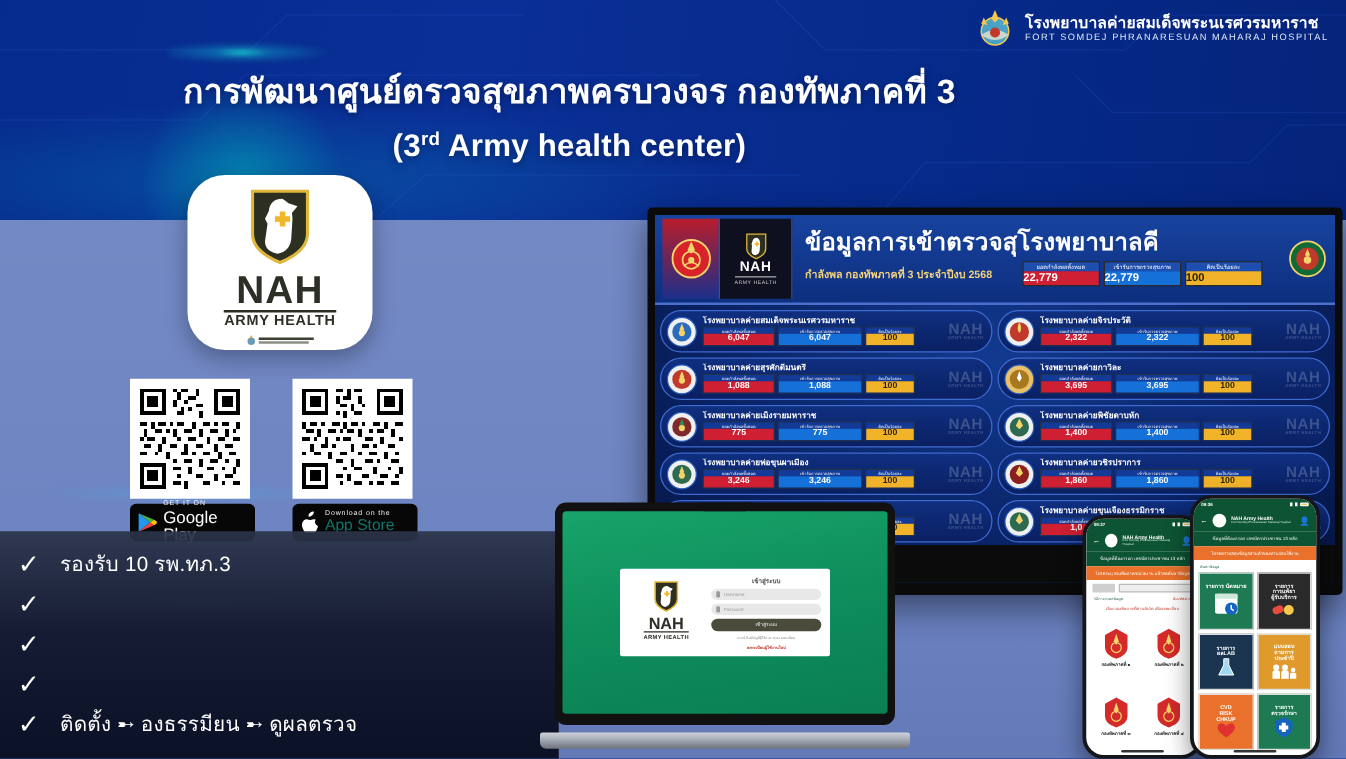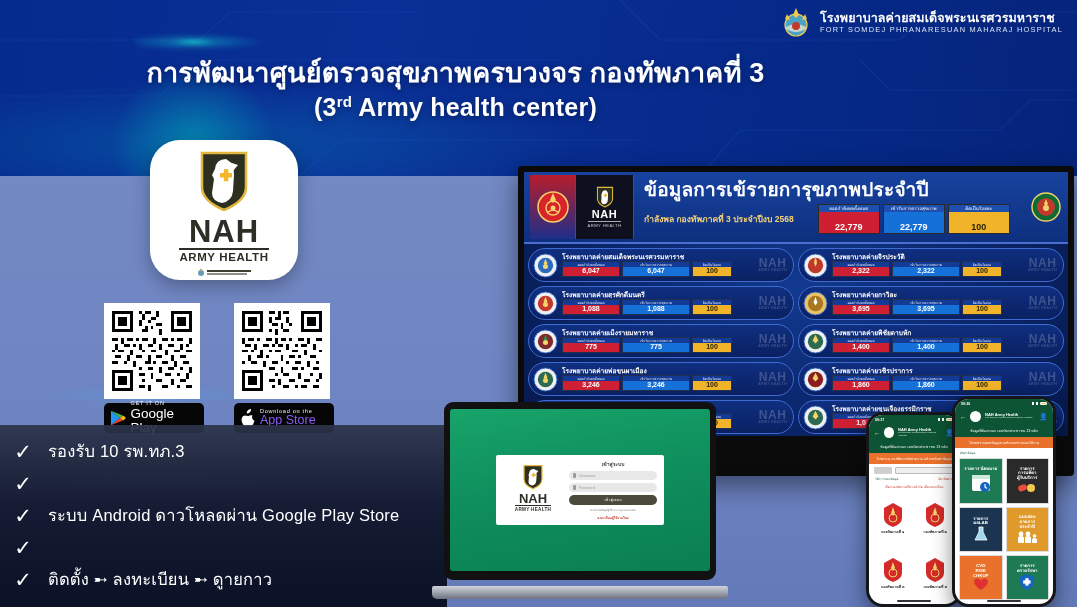--- a/index.html
+++ b/index.html
@@ -48,21 +48,21 @@
   .hdr-en { color:#dfe7f6; font-size:7.4px; letter-spacing:1.25px; white-space:nowrap; margin-top:1.5px; }
 
   
   .title-wrap { position:absolute; left:0; top:58px; width:911px; text-align:center; }
   .title-l1 {
     color:#fff; font-size:27px; font-weight:bold; letter-spacing:.2px;
     text-shadow:0 2px 6px rgba(0,0,0,.35); line-height:1.18;
   }
   .title-l2 {
     color:#fff; font-size:25px; font-weight:bold; letter-spacing:.2px;
-    text-shadow:0 2px 6px rgba(0,0,0,.35); line-height:1.2; margin-top:2px;
+    text-shadow:0 2px 6px rgba(0,0,0,.35); line-height:1.2; margin-top:12px;
   }
   .title-l2 sup { font-size:15px; vertical-align:super; }
 
   
   .app-card {
     position:absolute; left:150px; top:140px; width:148px; height:140px;
     background:#fff; border-radius:30px; box-shadow:0 6px 18px rgba(0,0,0,.30);
     display:flex; flex-direction:column; align-items:center; justify-content:flex-start;
     padding-top:9px;
   }
@@ -80,21 +80,21 @@
 
   
   .qr-block { position:absolute; }
   .qr-img { width:96px; height:96px; background:#fff; padding:5px; display:block; }
   .store-badge {
     width:100px; height:30px; background:#060606; border-radius:5px; margin-top:4px;
     display:flex; align-items:center; gap:5px; padding:0 6px; color:#fff;
   }
   .badge-tiny { font-size:5.6px; letter-spacing:.7px; line-height:1; color:#f0f0f0; }
   .badge-big  { font-size:13.5px; line-height:1.05; color:#fff; }
-  .badge-big-sm { font-size:12.5px; line-height:1.05; color:#8b5cf6; }
+  .badge-big-sm { font-size:12.5px; line-height:1.05; color:#0f766e; }
 
   
   .bullets {
     position:absolute; left:0; top:425px; width:447px; height:182px;
     background:linear-gradient(180deg, rgba(44,52,74,.93) 0%, rgba(16,22,43,.95) 45%, rgba(8,14,34,.97) 100%);
     padding:10px 0 0 10px;
   }
   .bullet-row { display:flex; align-items:center; gap:12px; height:32px; }
   .chk { color:#fff; font-size:21px; font-weight:bold; width:26px; text-align:center; line-height:1; }
   .bullet-txt { color:#fff; font-size:16.5px; font-weight:normal; letter-spacing:.2px; white-space:nowrap; }
@@ -124,21 +124,21 @@
   .dh-nah-sh { width:22px; height:22px; }
   .dh-nah-t { color:#fff; font-size:11px; font-weight:bold; letter-spacing:.5px; line-height:1; margin-top:1px; }
   .dh-nah-s { color:#c9c9c9; font-size:4.2px; letter-spacing:.4px; border-top:1px solid #aaa; margin-top:1px; padding-top:.5px; }
   .dh-main { flex:1; padding-left:10px; }
   .dh-title { color:#fff; font-size:19px; font-weight:bold; line-height:1.1; letter-spacing:.2px; }
   .dh-sub-row { display:flex; align-items:center; gap:24px; margin-top:3px; }
   .dh-sub { color:#f3d27a; font-size:8.5px; font-weight:bold; white-space:nowrap; }
   .kpis { display:flex; gap:3px; }
   .kpi { width:62px; border:1px solid #2a2a2a; }
   .kpi-h { font-size:4.6px; color:#fff; text-align:center; padding:1px 0; line-height:1.1; }
-  .kpi-v { font-size:9px; font-weight:bold; text-align:center; padding:10px 0 1px; line-height:1.2; }
+  .kpi-v { font-size:9px; font-weight:bold; padding:0 0 1px; line-height:1.2; }
   .kpi.red   .kpi-h { background:#1f4fae; } .kpi.red   .kpi-v { background:#cf1f33; color:#fff; }
   .kpi.blue  .kpi-h { background:#1f4fae; } .kpi.blue  .kpi-v { background:#1570d8; color:#fff; }
   .kpi.amber .kpi-h { background:#1f4fae; } .kpi.amber .kpi-v { background:#f0b32a; color:#2a2300; }
   .dh-right-seal { position:absolute; right:6px; top:50%; transform:translateY(-50%); width:32px; height:32px; }
 
   .dash-grid { display:flex; gap:4px; padding:4px; }
   .dash-col { flex:1; display:flex; flex-direction:column; gap:4px; }
   .hosp-row {
     height:34px; border-radius:17px; border:1px solid #3f6ad0;
     background:linear-gradient(180deg,#0f2f80 0%,#0a2062 100%);
@@ -502,28 +502,27 @@
   <div class="bullets">
     <div class="bullet-row">
       <span class="chk">✓</span>
       <span class="bullet-txt">รองรับ 10 รพ.ทภ.3</span>
     </div>
     <div class="bullet-row">
       <span class="chk">✓</span>
     </div>
     <div class="bullet-row">
       <span class="chk">✓</span>
-      <span class="bullet-txt">ระบบ Android ดาวโหลดผ่าน Google Play Store</span>
     </div>
     <div class="bullet-row">
       <span class="chk">✓</span>
     </div>
     <div class="bullet-row">
       <span class="chk">✓</span>
-      <span class="bullet-txt">ติดตั้ง ➸ ลงทะเบียน ➸ ดูายกาว</span>
+      <span class="bullet-txt">ติดตั้ง ➸ องธรรมียน ➸ ดูผลตรวจ</span>
     </div>
   </div>
 
   <div class="monitor">
     <div class="dash">
 
       <div class="dash-head">
         <div class="dh-flag">
           <svg class="dh-seal" viewBox="0 0 36 36">
             <circle cx="18" cy="18" r="15" fill="#d8232a" stroke="#f2d46a" stroke-width="1.5"></circle>
@@ -537,21 +536,21 @@
           <svg class="dh-nah-sh" viewBox="0 0 64 64">
             <path d="M10 4 H54 V38 Q54 52 32 61 Q10 52 10 38 Z" fill="#2d2f21" stroke="#e0b73a" stroke-width="3"></path>
             <path d="M34 12 Q24 12 23 21 L21 27 L22 31 L21 44 Q21 51 30 53 Q39 51 40 42 L41 27 Q41 15 34 12 Z" fill="#fff"></path>
             <rect x="28" y="25" width="11" height="4" fill="#f2b728"></rect>
             <rect x="31.5" y="21.5" width="4" height="11" fill="#f2b728"></rect>
           </svg>
           <div class="dh-nah-t">NAH</div>
           <div class="dh-nah-s">ARMY HEALTH</div>
         </div>
         <div class="dh-main">
-          <div class="dh-title">ข้อมูลการเข้รายการุขภาพประจำปี</div>
+          <div class="dh-title">ข้อมูลการเข้าตรวจสุโรงพยาบาลคี</div>
           <div class="dh-sub-row">
             <div class="dh-sub">กำลังพล กองทัพภาคที่ 3 ประจำปีงบ 2568</div>
             <div class="kpis">
               <div class="kpi red">
                 <div class="kpi-h">ยอดกำลังพลทั้งหมด</div>
                 <div class="kpi-v">22,779</div>
               </div>
               <div class="kpi blue">
                 <div class="kpi-h">เข้ารับการตรวจสุขภาพ</div>
                 <div class="kpi-v">22,779</div>

